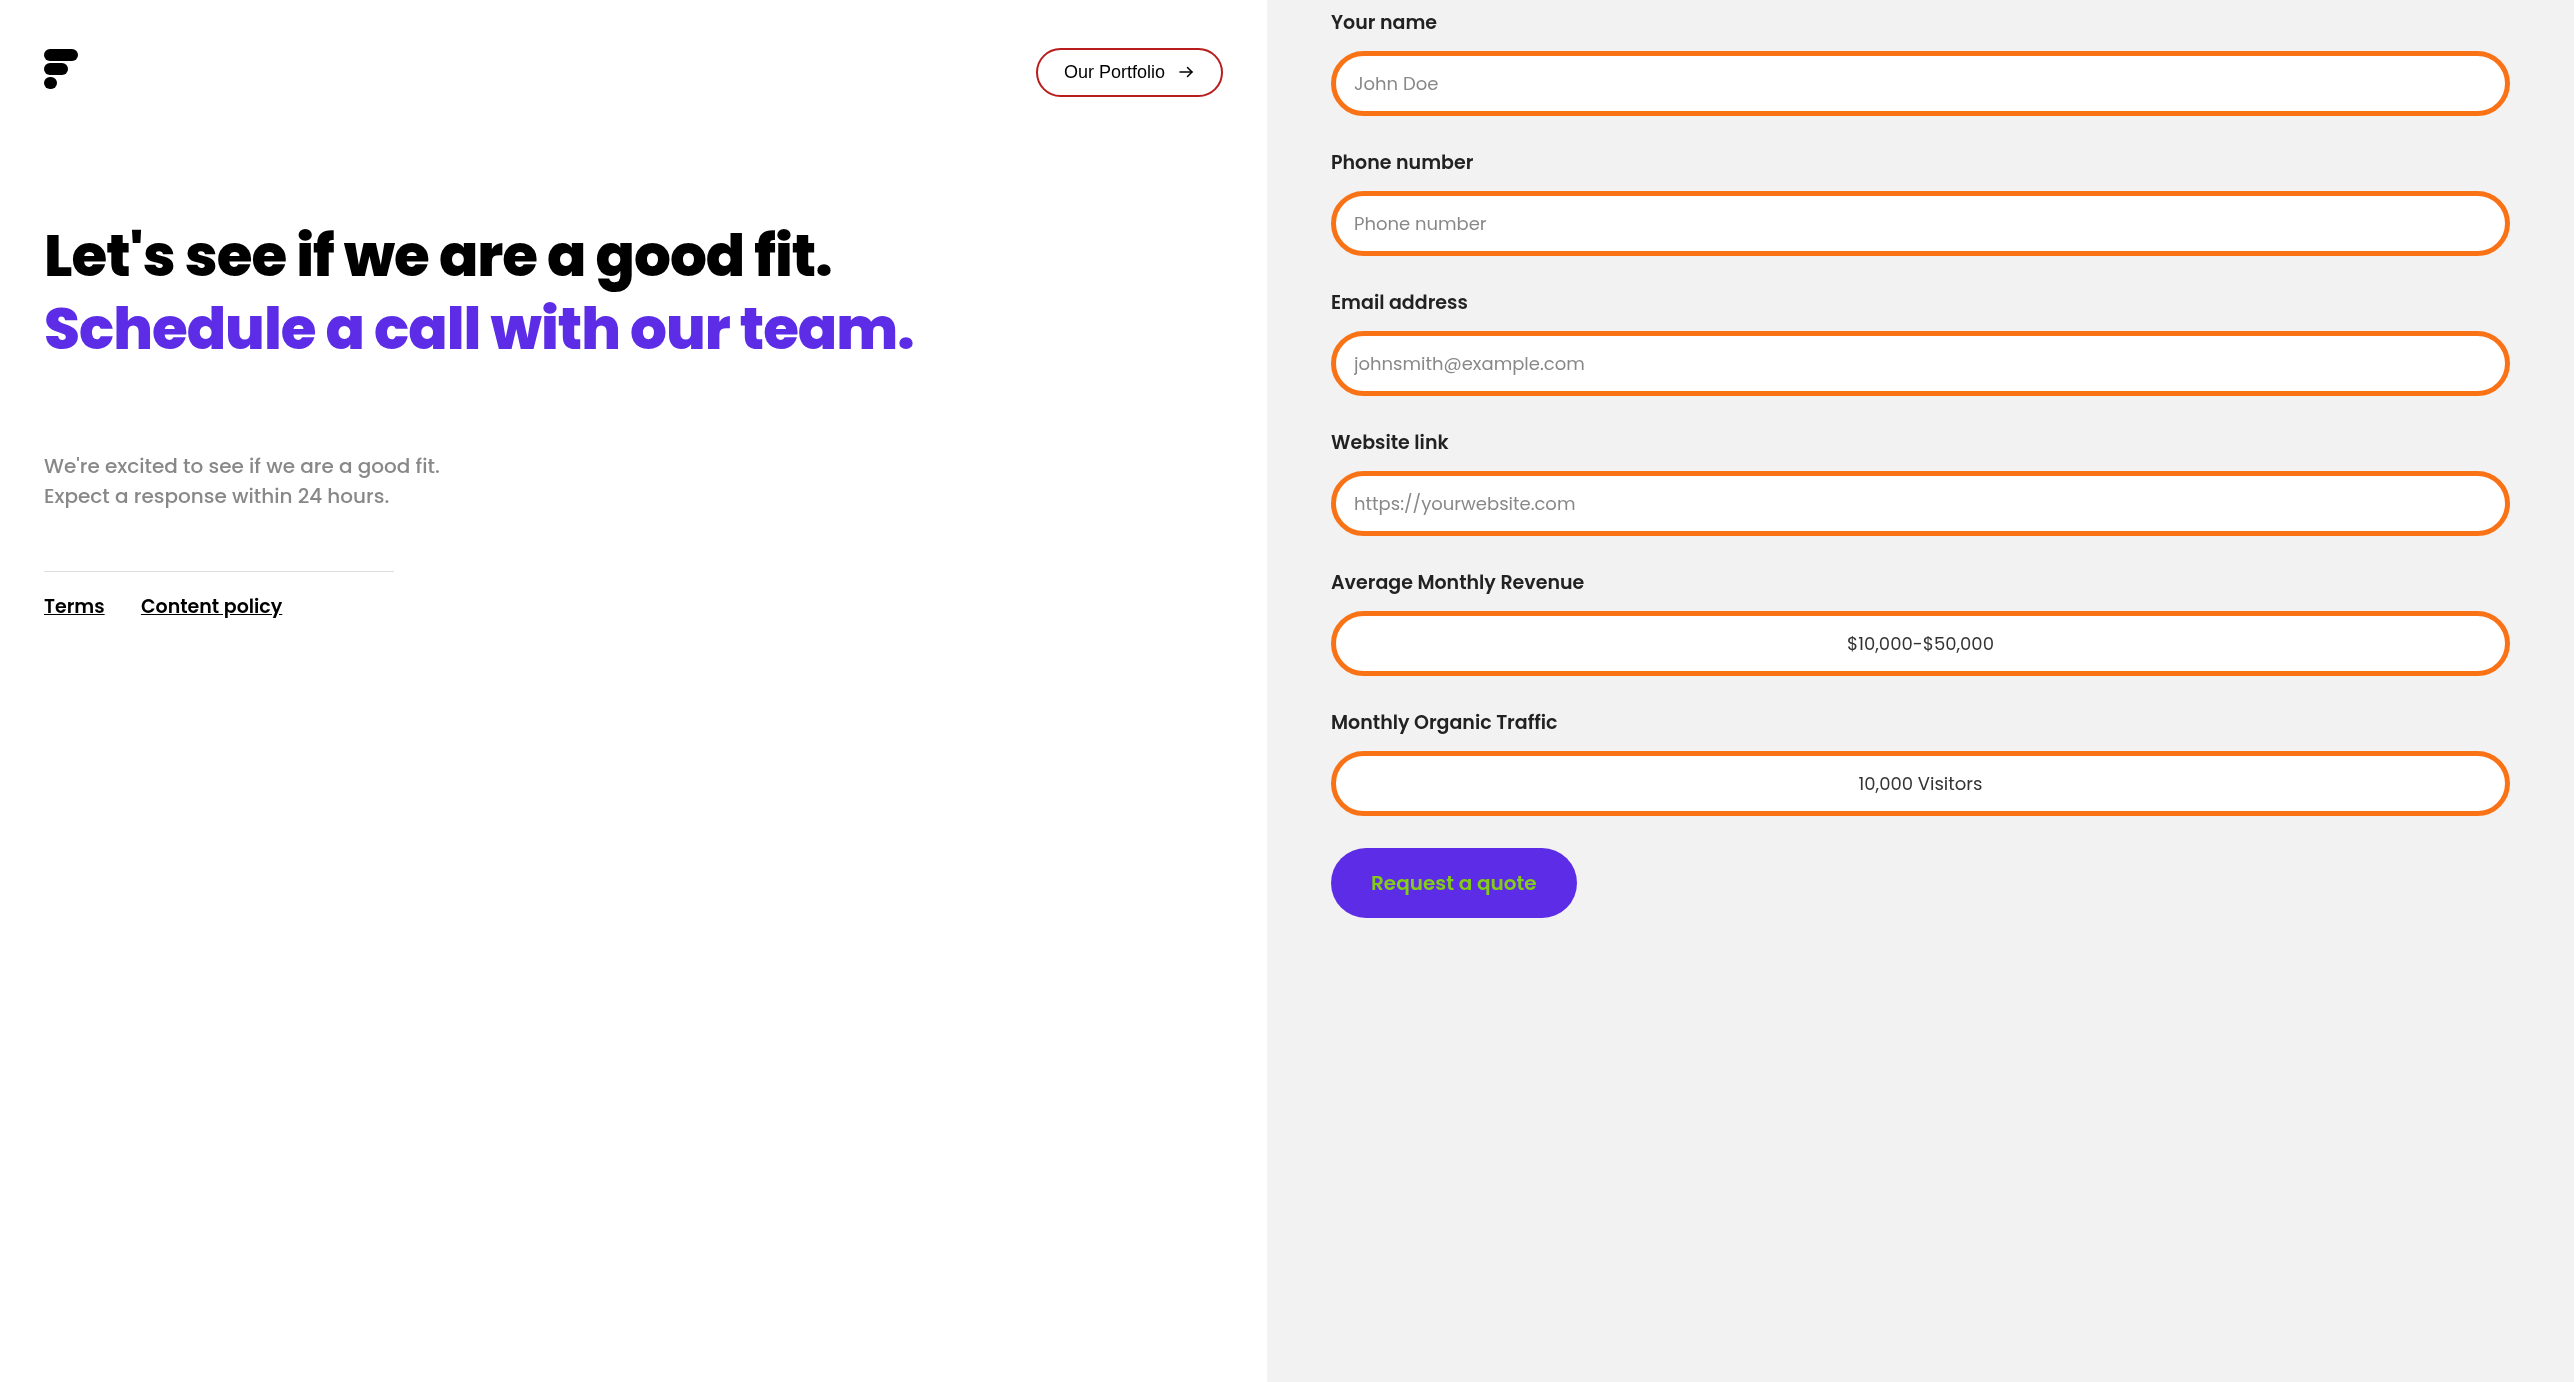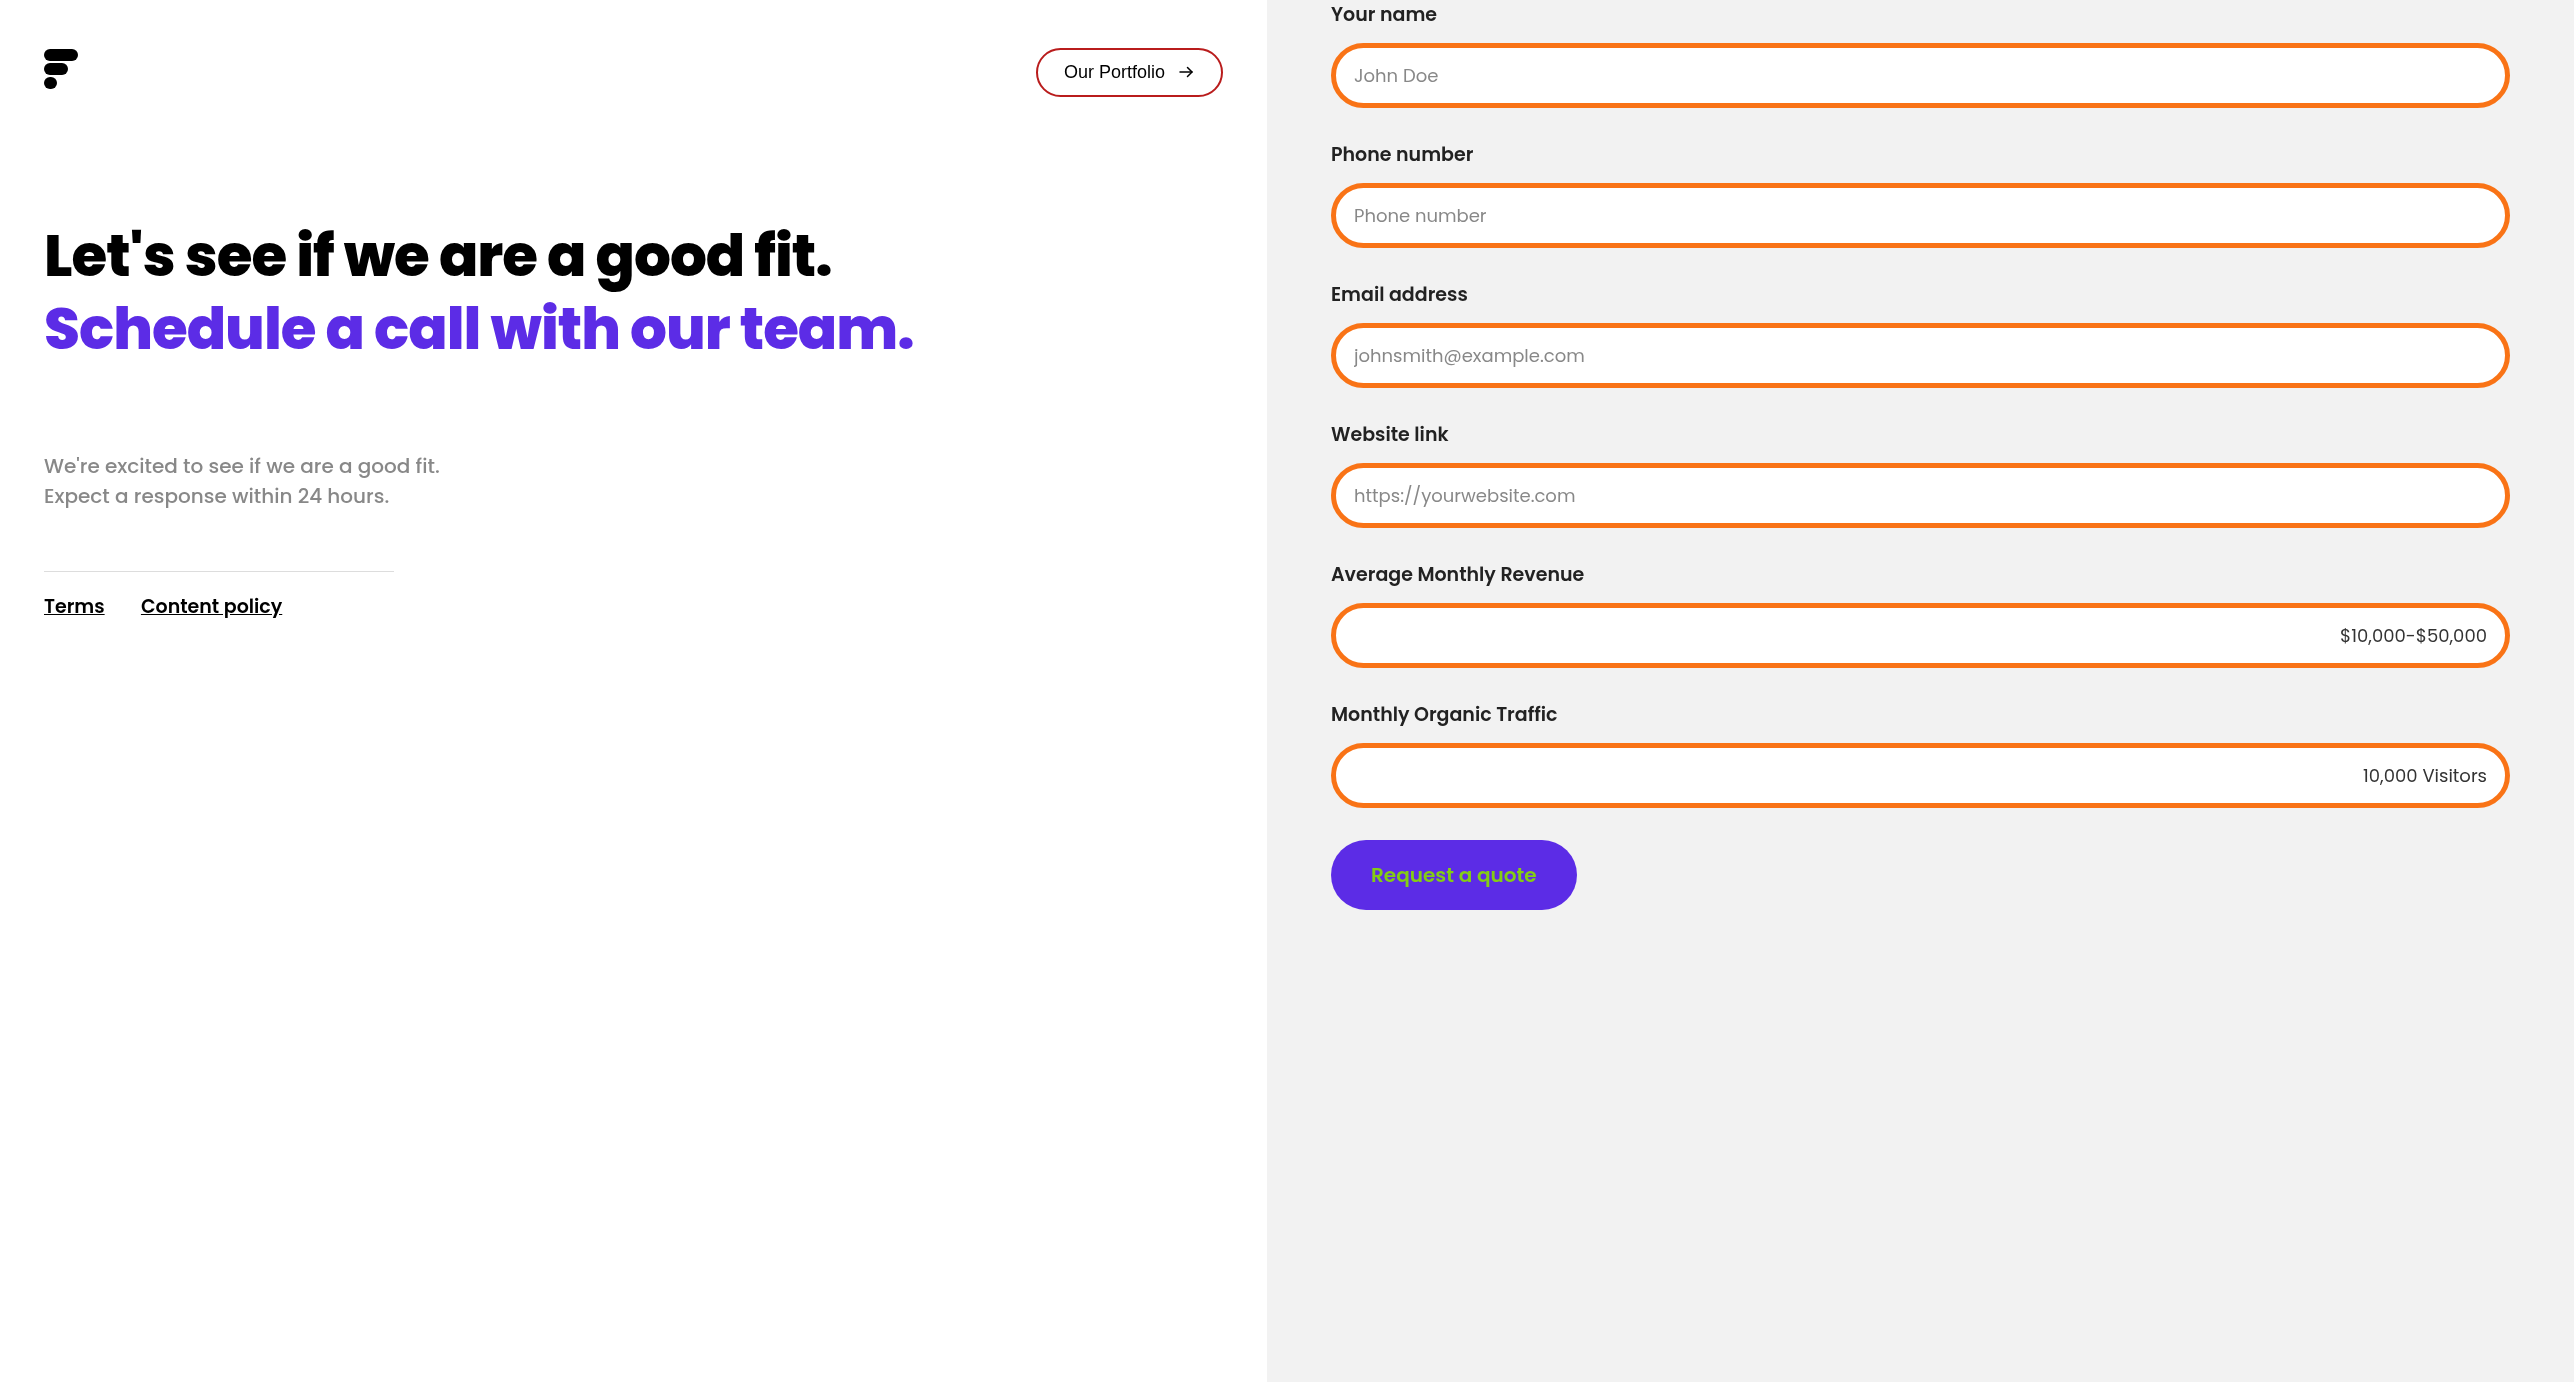--- a/index.html
+++ b/index.html
@@ -13,27 +13,27 @@
   .portfolio-btn svg { width:18px; height:18px; }
   .hero { margin-top:120px; }
   .hero h1 { font-size:58px; font-weight:800; line-height:1.25; letter-spacing:-1px; }
   .hero h1 .line1 { color:#000; display:block; }
   .hero h1 .line2 { color:#5c2ce6; display:block; }
   .sub { margin-top:86px; font-size:20px; color:#888; line-height:1.5; font-weight:500; max-width:420px; }
   .footer-links { margin-top:60px; }
   .footer-links hr { border:none; border-top:1px solid #ddd; width:350px; margin-bottom:20px; }
   .footer-links a { font-size:19px; font-weight:600; color:#000000; text-decoration:underline; margin-right:32px; cursor:pointer; }
 
-  .form { display:flex; flex-direction:column; gap:32px; }
+  .form { display:flex; flex-direction:column; gap:32px; padding-top:8px; }
   .field label { display:block; font-size:19px; font-weight:600; color:#222; margin-bottom:14px; }
   .field input, .field .select {
     width:100%; padding:14px 18px; font-size:18px; border:5px solid #f97316; border-radius:9999px; background:#fff; color:#333; outline:none; font-family:inherit;
   }
   .field input::placeholder { color:#888; }
-  .field .select { color:#333; display:flex; align-items:center; justify-content:flex-end; cursor:pointer; }
+  .field .select { color:#333; display:flex; align-items:center; justify-content:center; cursor:pointer; }
   .submit-btn {
     padding:20px 40px; font-size:20px; font-weight:600; color:#84cc16; background:#5c2ce6; border:none; border-radius:9999px; cursor:pointer; align-self:flex-start; font-family:inherit;
   }
 </style>
 </head>
 <body>
 
 <div class="page">
   <div class="left">
     <div class="header">

